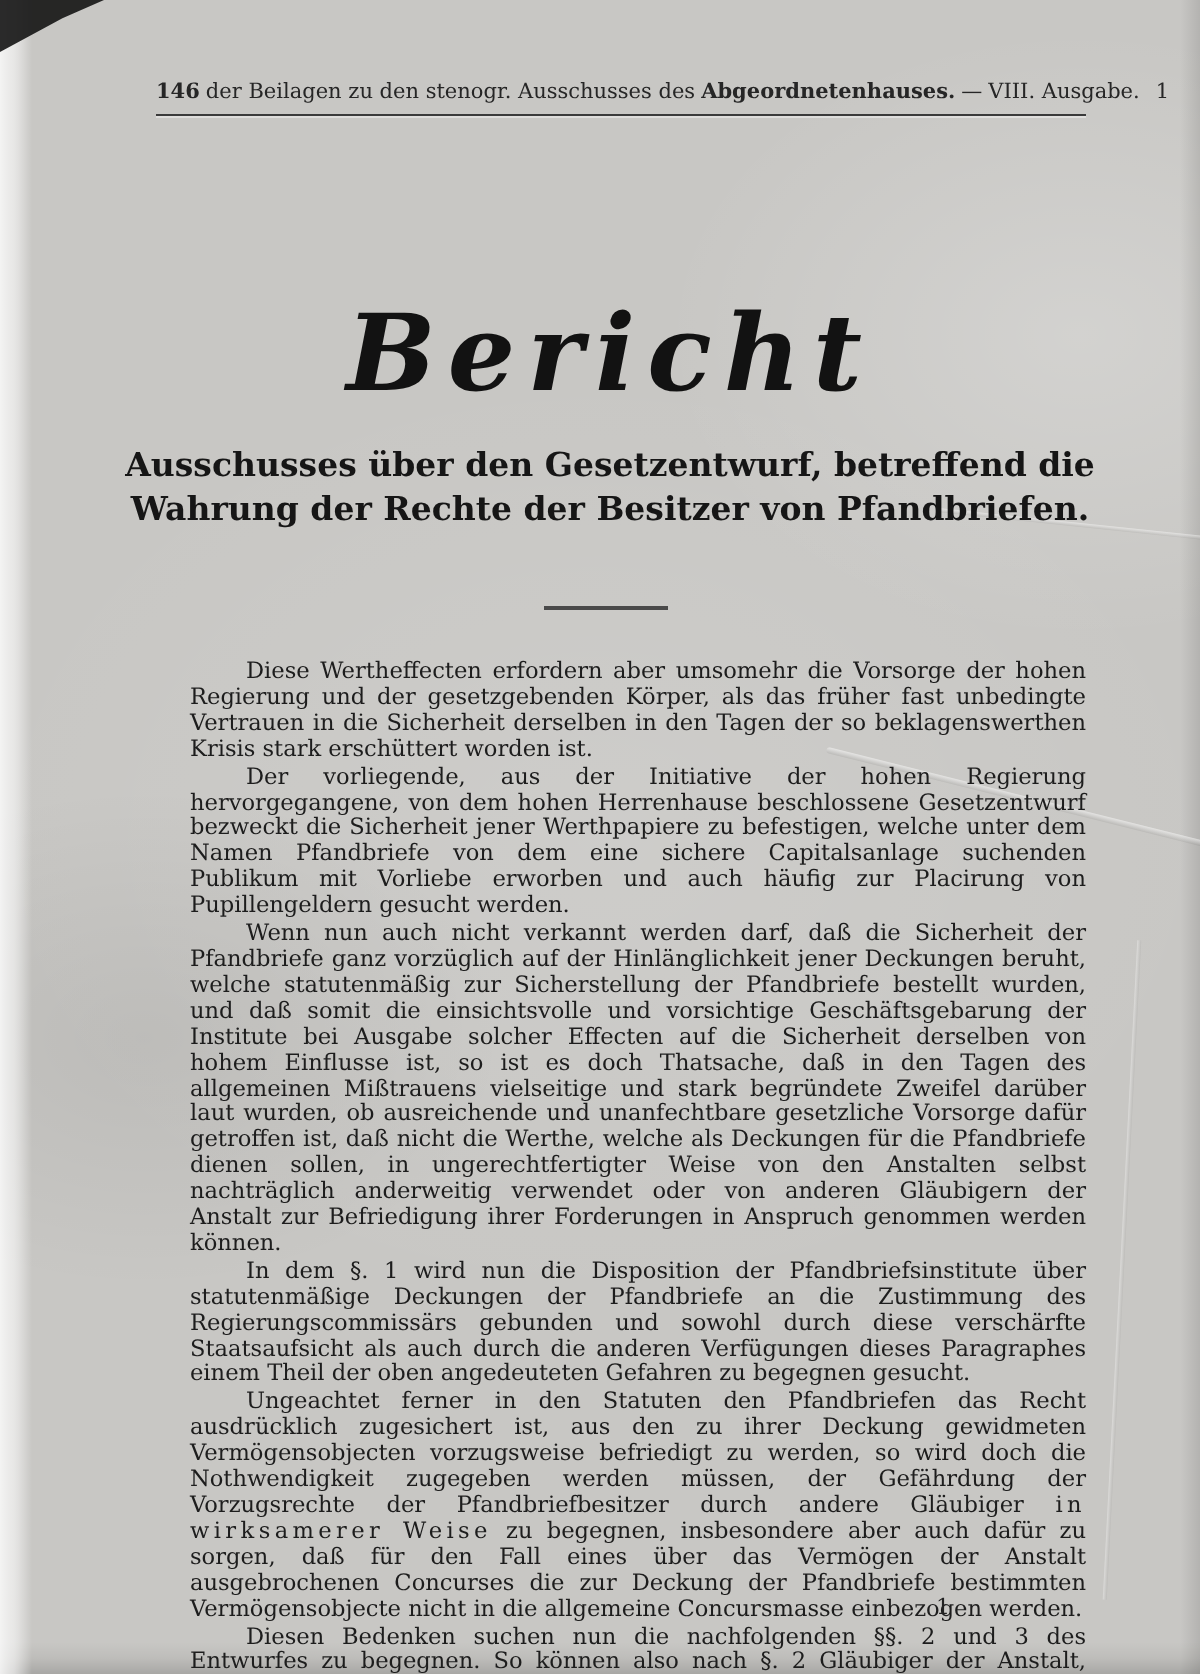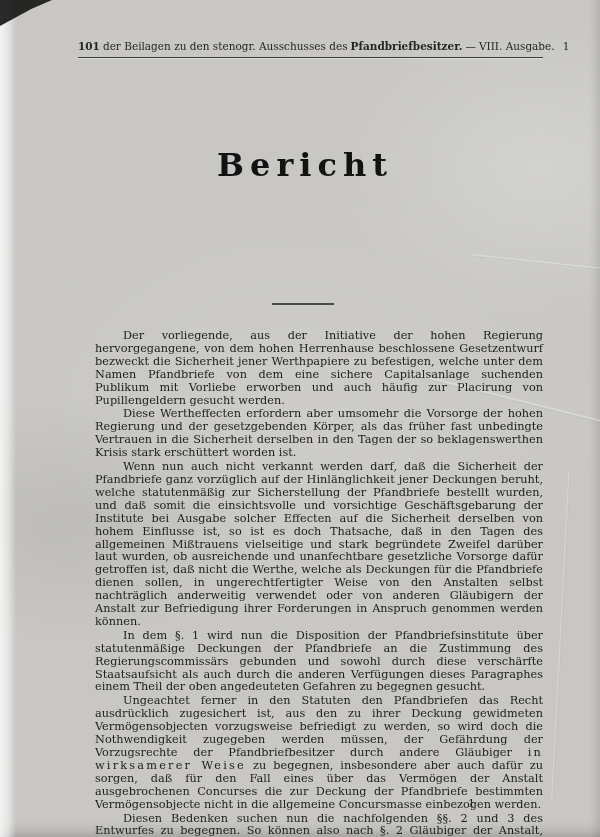--- a/index.html
+++ b/index.html
@@ -56,22 +56,23 @@
   .header-rule {
     position: absolute; left: 78px; top: 57px; width: 465px; height: 1px;
     background: #3a3a3a; box-shadow: 0 1px 0 rgba(255,255,255,0.4);
   }
   
   .title-block {
     position: absolute; left: 55px; top: 146px; width: 500px;
     text-align: center; color: #181818;
   }
   .report-title {
-    font-size: 32px; font-weight: bold; letter-spacing: 6px;
+    font-size: 53px; font-weight: bold; letter-spacing: 6px;
     color: #121212;
+    font-style: italic;
   }
   .title-des { margin-top: 22px; font-size: 11px; color: #2c2c2c; }
   .subtitle {
     margin-top: 14px; font-size: 16.5px; font-weight: bold; line-height: 1.35;
     color: #161616; padding: 0 2px;
   }
   .title-divider {
     position: absolute; left: 272px; top: 303px; width: 62px; height: 2px;
     background: #4a4a4a;
   }
@@ -92,37 +93,38 @@
 <body>
 
 <div class="paper">
 
   <div class="corner-dark"></div>
   <div class="crease-1"></div>
   <div class="crease-2"></div>
   <div class="crease-3"></div>
 
   <div class="header-row">
-    <span class="bold">101</span>
+    <span class="bold">146</span>
     <span class="gap">der Beilagen zu den stenogr. Ausschusses des</span>
-    <span class="bold">Pfandbriefbesitzer.</span>
+    <span class="bold">Abgeordnetenhauses.</span>
     <span class="gap">—</span>
     <span>VIII. Ausgabe.</span>
     <span class="header-page">1</span>
   </div>
   <div class="header-rule"></div>
 
   <div class="title-block">
     <div class="report-title">Bericht</div>
+    <div class="subtitle">Ausschusses über den Gesetzentwurf, betreffend die Wahrung der Rechte der Besitzer von Pfandbriefen.</div>
   </div>
   <div class="title-divider"></div>
 
   <div class="body-text">
+    <p>Diese Wertheffecten erfordern aber umsomehr die Vorsorge der hohen Regierung und der gesetzgebenden Körper, als das früher fast unbedingte Vertrauen in die Sicherheit derselben in den Tagen der so beklagenswerthen Krisis stark erschüttert worden ist.</p>
     <p>Der vorliegende, aus der Initiative der hohen Regierung hervorgegangene, von dem hohen Herrenhause beschlossene Gesetzentwurf bezweckt die Sicherheit jener Werthpapiere zu befestigen, welche unter dem Namen Pfandbriefe von dem eine sichere Capitalsanlage suchenden Publikum mit Vorliebe erworben und auch häufig zur Placirung von Pupillengeldern gesucht werden.</p>
-    <p>Diese Wertheffecten erfordern aber umsomehr die Vorsorge der hohen Regierung und der gesetzgebenden Körper, als das früher fast unbedingte Vertrauen in die Sicherheit derselben in den Tagen der so beklagenswerthen Krisis stark erschüttert worden ist.</p>
     <p>Wenn nun auch nicht verkannt werden darf, daß die Sicherheit der Pfandbriefe ganz vorzüglich auf der Hinlänglichkeit jener Deckungen beruht, welche statutenmäßig zur Sicherstellung der Pfandbriefe bestellt wurden, und daß somit die einsichtsvolle und vorsichtige Geschäftsgebarung der Institute bei Ausgabe solcher Effecten auf die Sicherheit derselben von hohem Einflusse ist, so ist es doch Thatsache, daß in den Tagen des allgemeinen Mißtrauens vielseitige und stark begründete Zweifel darüber laut wurden, ob ausreichende und unanfechtbare gesetzliche Vorsorge dafür getroffen ist, daß nicht die Werthe, welche als Deckungen für die Pfandbriefe dienen sollen, in ungerechtfertigter Weise von den Anstalten selbst nachträglich anderweitig verwendet oder von anderen Gläubigern der Anstalt zur Befriedigung ihrer Forderungen in Anspruch genommen werden können.</p>
     <p>In dem §. 1 wird nun die Disposition der Pfandbriefsinstitute über statutenmäßige Deckungen der Pfandbriefe an die Zustimmung des Regierungscommissärs gebunden und sowohl durch diese verschärfte Staatsaufsicht als auch durch die anderen Verfügungen dieses Paragraphes einem Theil der oben angedeuteten Gefahren zu begegnen gesucht.</p>
     <p><span>Ungeachtet ferner in den Statuten den Pfandbriefen das Recht ausdrücklich zugesichert ist, aus den zu ihrer Deckung gewidmeten Vermögensobjecten vorzugsweise befriedigt zu werden, so wird doch die Nothwendigkeit zugegeben werden müssen, der Gefährdung der Vorzugsrechte der Pfandbriefbesitzer durch andere Gläubiger </span><span class="emph">in wirksamerer Weise</span><span> zu begegnen, insbesondere aber auch dafür zu sorgen, daß für den Fall eines über das Vermögen der Anstalt ausgebrochenen Concurses die zur Deckung der Pfandbriefe bestimmten Vermögensobjecte nicht in die allgemeine Concursmasse einbezogen werden.</span></p>
     <p>Diesen Bedenken suchen nun die nachfolgenden §§. 2 und 3 des Entwurfes zu begegnen. So können also nach §. 2 Gläubiger der Anstalt, deren Forderungen nicht aus Pfandbriefen entspringen, auf zur Deckung der</p>
   </div>
 
   <div class="footer-page">1</div>
 
 </div>
 

